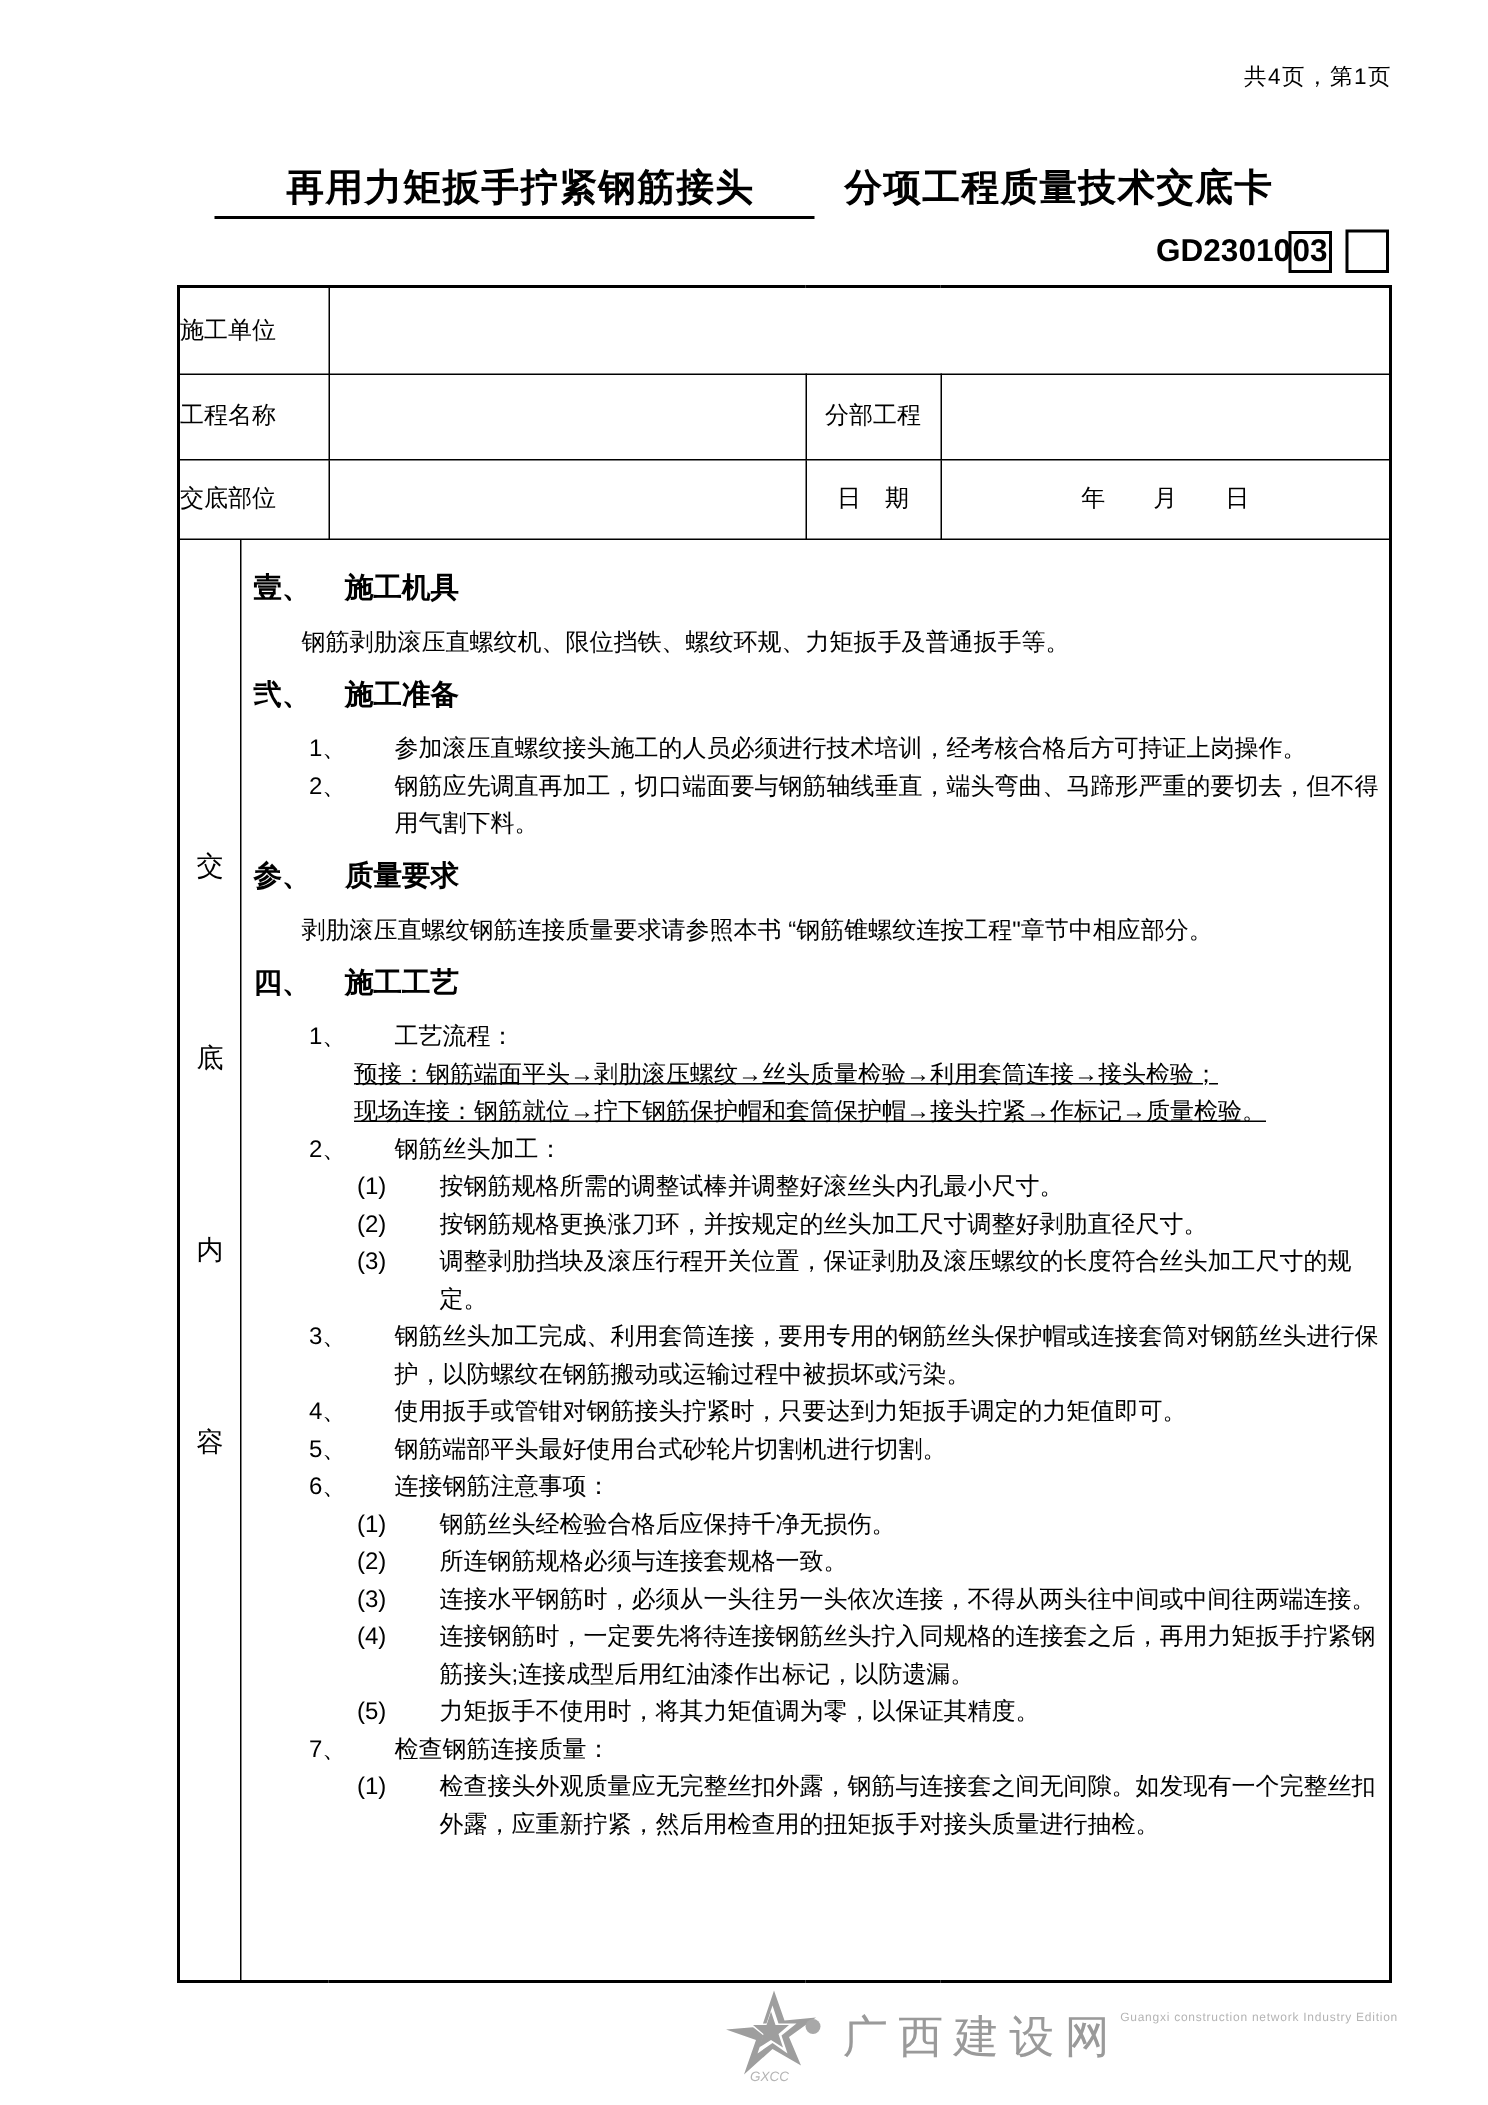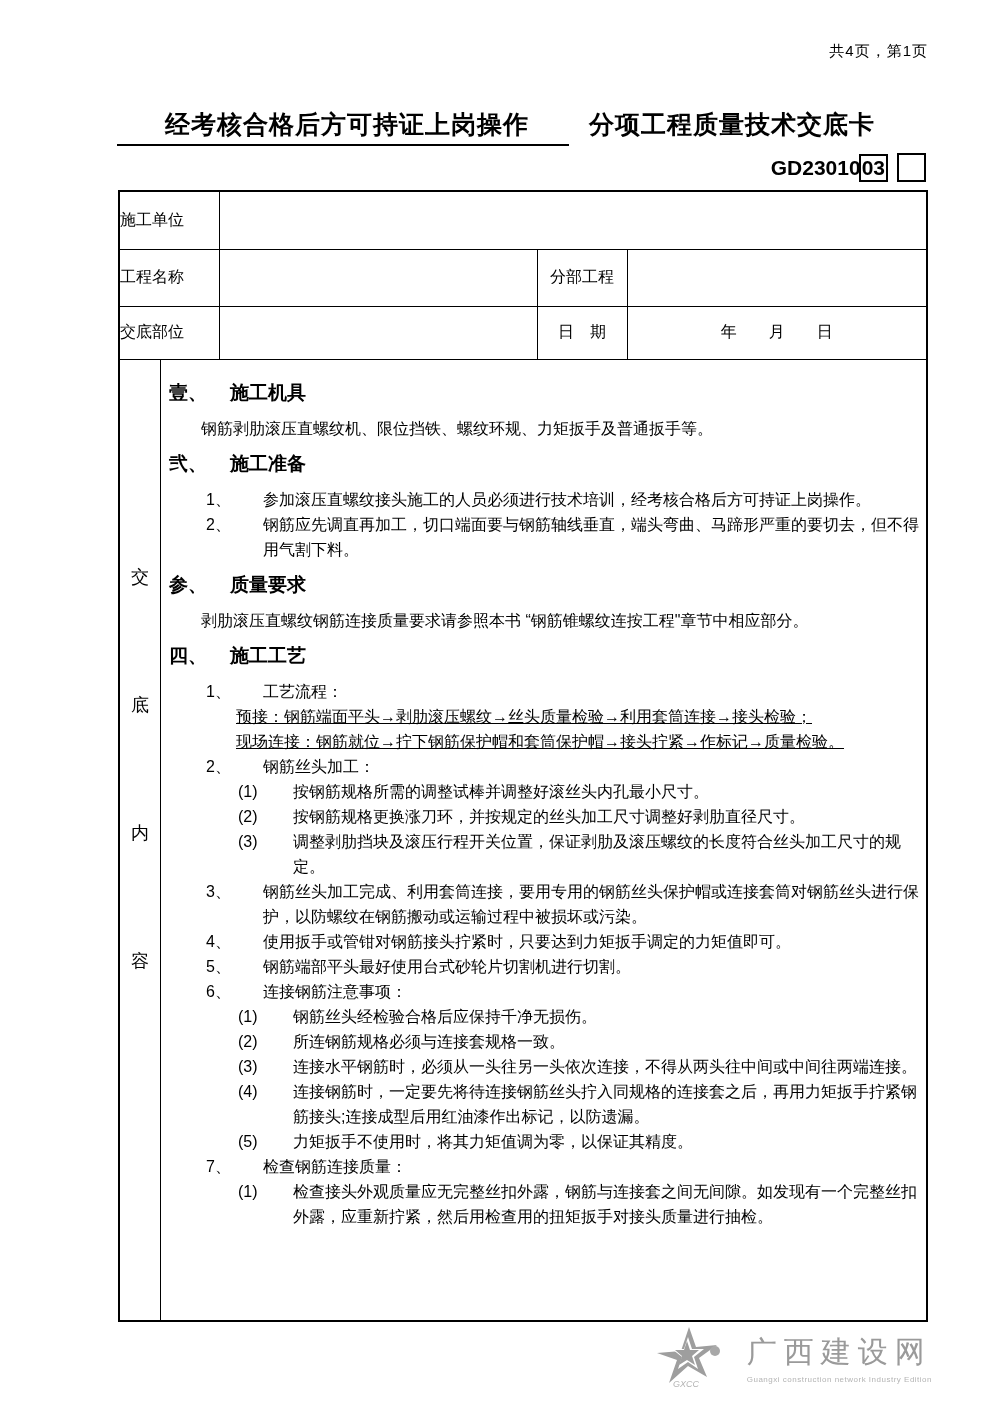--- a/index.html
+++ b/index.html
@@ -30,31 +30,31 @@
   .line{display:flex;align-items:flex-start;}
   .line .num{flex:0 0 auto;}
   .line .txt{flex:1 1 auto;}
   .line.h{font-size:19px;font-weight:700;margin:9px 0 10px 0;line-height:27px;}
   .line.h .num{margin-left:8px;width:61px;}
   .line.para{padding-left:40px;margin:3px 0 4px 0;}
   .line.item .num{margin-left:45px;width:57px;}
   .line.flow{padding-left:75px;text-decoration:underline;}
   .line.sub .num{margin-left:77px;width:55px;}
   .watermark{position:absolute;right:60px;bottom:12px;display:flex;align-items:center;}
-  .wm-text{display:flex;flex-direction:column;margin-left:22px;}
+  .wm-text{display:flex;flex-direction:row;margin-left:10px;}
   .wm-name{font-size:30px;color:#9a9a9a;letter-spacing:7px;font-weight:500;white-space:nowrap;}
   .wm-caption{font-size:8px;color:#b4b4b4;letter-spacing:.5px;margin-top:2px;}
 </style>
 </head>
 <body>
 
 <div class="page-info">共4页，第1页</div>
 
 <div class="title-row">
-  <span class="title-underlined">经考核合格后方可持证上岗操作</span><span class="title-rest">分项工程质量技术交底卡</span>
+  <span class="title-underlined">再用力矩扳手拧紧钢筋接头</span><span class="title-rest">分项工程质量技术交底卡</span>
 </div>
 
 <div class="doc-code">
   <span>GD23010</span>
     <span class="boxed">03</span>
     <span class="empty-box"></span>
 </div>
 
 <table class="info">
   <colgroup>

